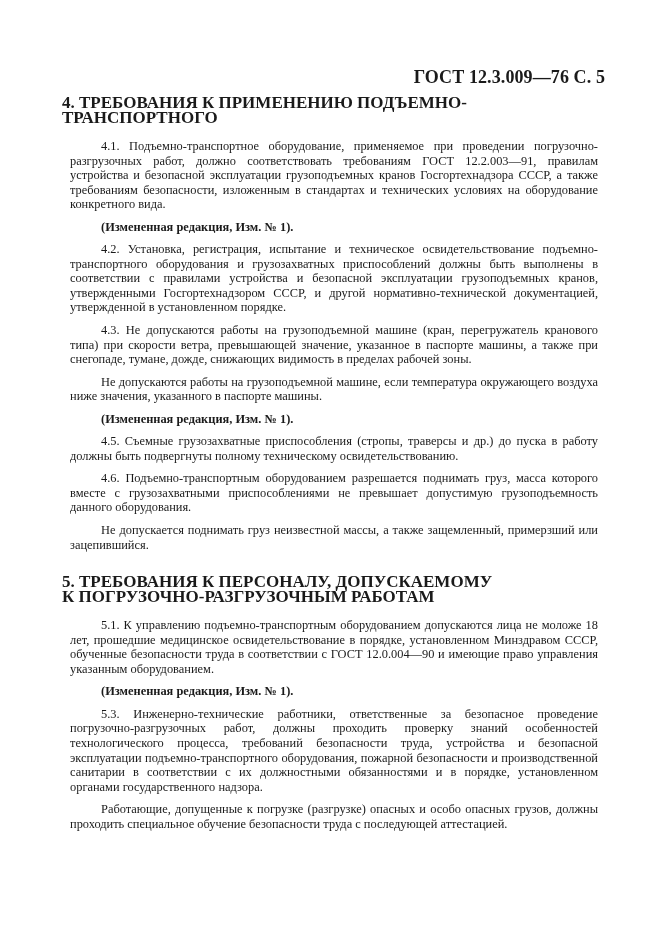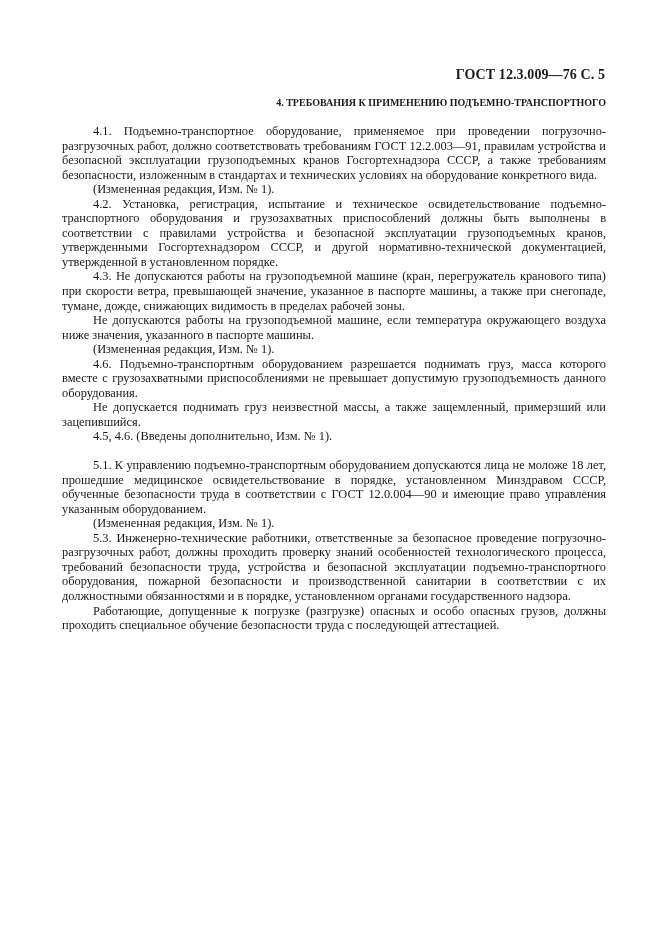--- a/index.html
+++ b/index.html
@@ -3,59 +3,63 @@
 <meta charset="utf-8">
 <style>
   html, body { margin: 0; padding: 0; background: #ffffff; }
   body {
     width: 661px; height: 936px; position: relative; overflow: hidden;
     font-family: "Liberation Serif", "DejaVu Serif", serif;
     color: #1a1a1a;
   }
   .page-header {
     position: absolute; top: 67px; right: 56px;
-    font-size: 14px; font-weight: bold; letter-spacing: 0.1px;
+    font-size: 18px; font-weight: bold; letter-spacing: 0.1px;
   }
   .content {
     position: absolute; left: 62px; top: 95px; width: 544px;
     font-size: 12.4px; line-height: 14.55px;
   }
   .section-title {
-    text-align: right; font-weight: bold; font-size: 10px;
+    text-align: left; font-weight: bold; font-size: 17px;
     line-height: 15px; margin: 0 0 14px 0;
   }
   .section-title .line { display: block; }
-  p { margin: 0; text-align: justify; text-indent: 31px; hyphens: manual; }
-  p.amend { font-weight: normal; }
+  p { margin: 8px; text-align: justify; text-indent: 31px; hyphens: manual; }
+  p.amend { font-weight: bold; }
   .gap { height: 14px; }
 </style>
 </head>
 <body>
 
 <div class="page-header">ГОСТ 12.3.009—76 С. 5</div>
 
 <div class="content">
 
   <div>
     <div class="section-title">
       <span class="line">4. ТРЕБОВАНИЯ К ПРИМЕНЕНИЮ ПОДЪЕМНО-ТРАНСПОРТНОГО</span>
     </div>
     <p>4.1. Подъемно-транспортное оборудование, применяемое при проведении погрузочно-разгрузочных работ, должно соответствовать требованиям ГОСТ 12.2.003—91, правилам устройства и безопасной эксплуатации грузоподъемных кранов Госгортехнадзора СССР, а также требованиям безопасности, изложенным в стандартах и технических условиях на оборудование конкретного вида.</p>
     <p class="amend">(Измененная редакция, Изм. № 1).</p>
     <p>4.2. Установка, регистрация, испытание и техническое освидетельствование подъемно-транспортного оборудования и грузозахватных приспособлений должны быть выполнены в соответствии с правилами устройства и безопасной эксплуатации грузоподъемных кранов, утвержденными Госгортехнадзором СССР, и другой нормативно-технической документацией, утвержденной в установленном порядке.</p>
     <p>4.3. Не допускаются работы на грузоподъемной машине (кран, перегружатель кранового типа) при скорости ветра, превышающей значение, указанное в паспорте машины, а также при снегопаде, тумане, дожде, снижающих видимость в пределах рабочей зоны.</p>
     <p>Не допускаются работы на грузоподъемной машине, если температура окружающего воздуха ниже значения, указанного в паспорте машины.</p>
     <p class="amend">(Измененная редакция, Изм. № 1).</p>
+    <p>4.5. Съемные грузозахватные приспособления (стропы, траверсы и др.) до пуска в работу должны быть подвергнуты полному техническому освидетельствованию.</p>
     <p>4.6. Подъемно-транспортным оборудованием разрешается поднимать груз, масса которого вместе с грузозахватными приспособлениями не превышает допустимую грузоподъемность данного оборудования.</p>
     <p>Не допускается поднимать груз неизвестной массы, а также защемленный, примерзший или зацепившийся.</p>
-    <p class="amend">4.5, 4.6. (Введены дополнительно, Изм. № 1).</p>
   </div>
 
   <div class="gap"></div>
 
   <div>
+    <div class="section-title">
+      <span class="line">5. ТРЕБОВАНИЯ К ПЕРСОНАЛУ, ДОПУСКАЕМОМУ</span>
+      <span class="line">К ПОГРУЗОЧНО-РАЗГРУЗОЧНЫМ РАБОТАМ</span>
+    </div>
     <p>5.1. К управлению подъемно-транспортным оборудованием допускаются лица не моложе 18 лет, прошедшие медицинское освидетельствование в порядке, установленном Минздравом СССР, обученные безопасности труда в соответствии с ГОСТ 12.0.004—90 и имеющие право управления указанным оборудованием.</p>
     <p class="amend">(Измененная редакция, Изм. № 1).</p>
     <p>5.3. Инженерно-технические работники, ответственные за безопасное проведение погрузочно-разгрузочных работ, должны проходить проверку знаний особенностей технологического процесса, требований безопасности труда, устройства и безопасной эксплуатации подъемно-транспортного оборудования, пожарной безопасности и производственной санитарии в соответствии с их должностными обязанностями и в порядке, установленном органами государственного надзора.</p>
     <p>Работающие, допущенные к погрузке (разгрузке) опасных и особо опасных грузов, должны проходить специальное обучение безопасности труда с последующей аттестацией.</p>
   </div>
 
 </div>
 
 </body></html>

